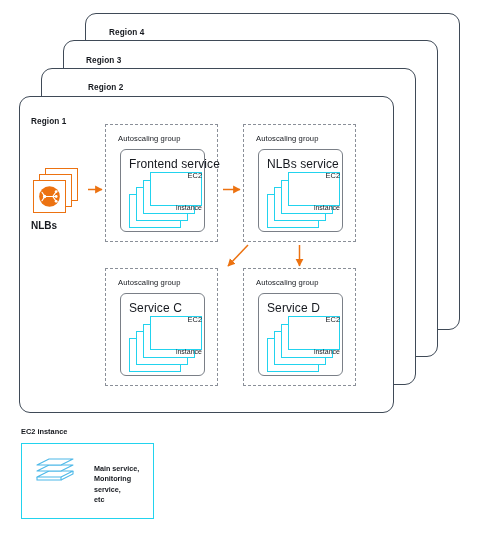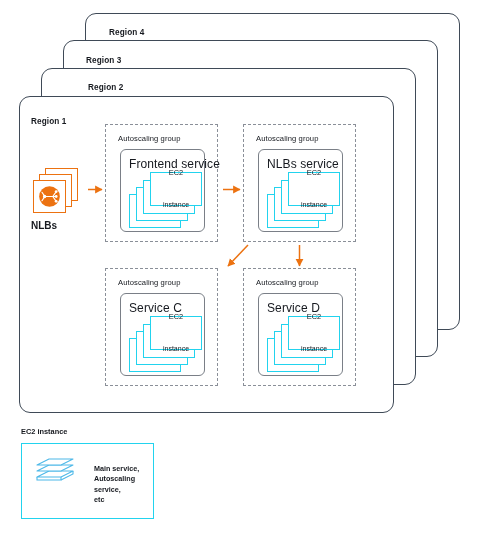--- a/index.html
+++ b/index.html
@@ -79,24 +79,24 @@
   }
   .ec2-card.c1 { left: 0px;  top: 22px; }
   .ec2-card.c2 { left: 7px;  top: 15px; }
   .ec2-card.c3 { left: 14px; top: 8px; }
   .ec2-card.c4 { left: 21px; top: 0px; }
   .ec2-text {
     position: absolute;
     left: 21px;
     top: 0px;
     width: 52px;
-    height: 34px;
+    height: 40px;
     display: flex;
     flex-direction: column;
-    align-items: center;
+    align-items: flex-end;
     justify-content: center;
     line-height: 1.15;
     pointer-events: none;
     gap: 23px;
   }
   .ec2-text .l1 { font-size: 7.4px; color: #16191f; }
   .ec2-text .l2 { font-size: 7.0px; color: #16191f; }
 
   
   .nlb-wrap {
@@ -311,18 +311,18 @@
         <path d="M4,10 L16,4 L40,4 L28,10 Z"></path>
       </g>
       <g stroke="#4db8e8" stroke-width="1.1" fill="none">
         <path d="M4,22 L4,25 L28,25 L28,22"></path>
         <path d="M40,16 L40,19 L28,25"></path>
       </g>
     </svg>
   </div>
   <div class="legend-text">
     <div>Main service,</div>
-    <div>Autoscaling</div>
+    <div>Monitoring</div>
     <div>service,</div>
     <div>etc</div>
   </div>
 
 </div>
 
 </body></html>

